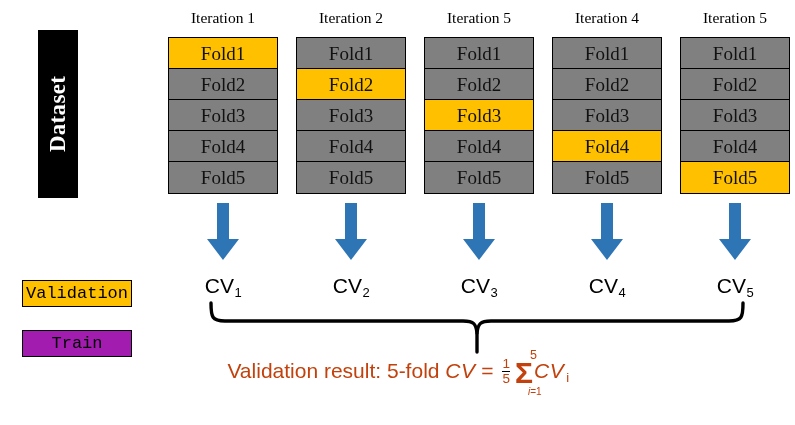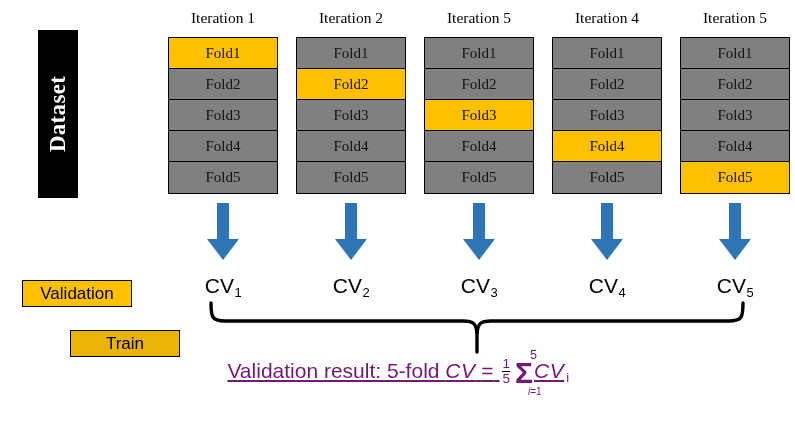--- a/index.html
+++ b/index.html
@@ -62,21 +62,21 @@
   }
   .fold-cell {
     height: 31px;
     box-sizing: border-box;
     border-bottom: 1.6px solid #000000;
     background: #808080;
     display: flex;
     align-items: center;
     justify-content: center;
     font-family: "Liberation Serif", serif;
-    font-size: 15px;
+    font-size: 19px;
     color: #111111;
     line-height: 1;
   }
   .fold-cell:last-child { border-bottom: none; }
   .fold-cell.validation { background: #FFC000; }
 
   
   .arrow {
     position: absolute;
     top: 203px;
@@ -108,49 +108,48 @@
   .legend-item {
     position: absolute;
     left: 22px;
     width: 110px;
     height: 27px;
     border: 1.6px solid #000000;
     box-sizing: border-box;
     display: flex;
     align-items: center;
     justify-content: center;
-    font-family: Liberation Sans, sans-serif;
+    font-family: Liberation Mono, monospace;
     font-size: 17px;
     color: #000000;
   }
   .legend-validation { top: 280px; background: #FFC000; }
-  .legend-train { top: 330px; background: #eab308; margin-left: 48px; }
+  .legend-train { top: 330px; background: #a21caf; }
 
   
   .brace-wrap {
     position: absolute;
     left: 205px;
     top: 300px;
     width: 545px;
     height: 58px;
   }
   .brace-wrap svg { display: block; }
 
   
   .formula {
     position: absolute;
     left: 0;
     top: 358px;
     width: 795px;
     text-align: center;
     font-family: "Liberation Sans", sans-serif;
     font-size: 21px;
-    color: #701a75;
-    white-space: nowrap;
-    text-decoration: underline;
+    color: #c2410c;
+    white-space: nowrap;
   }
   .formula .txt { }
   .formula .ital {
     font-style: italic;
     letter-spacing: 0.5px;
   }
   .frac {
     display: inline-block;
     vertical-align: middle;
     text-align: center;

